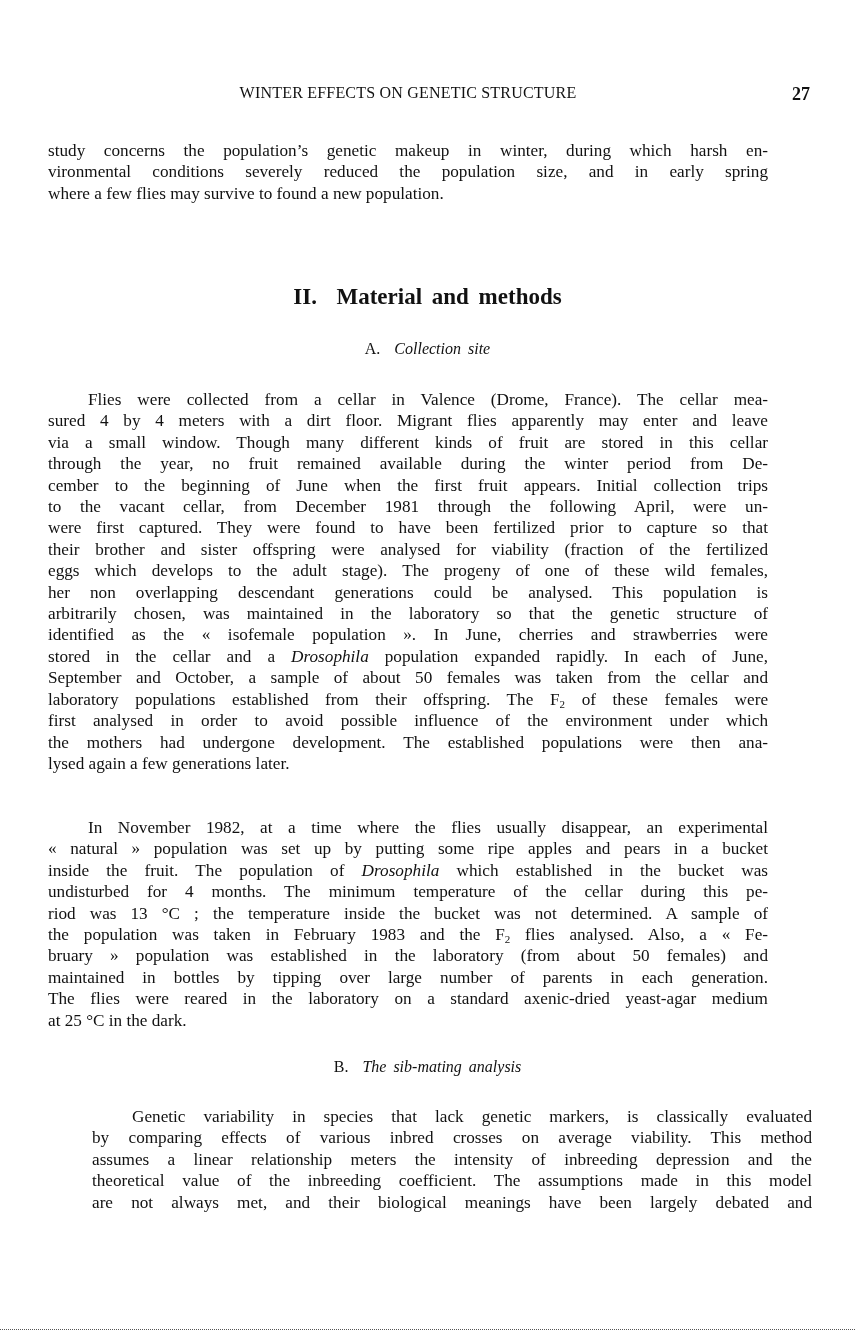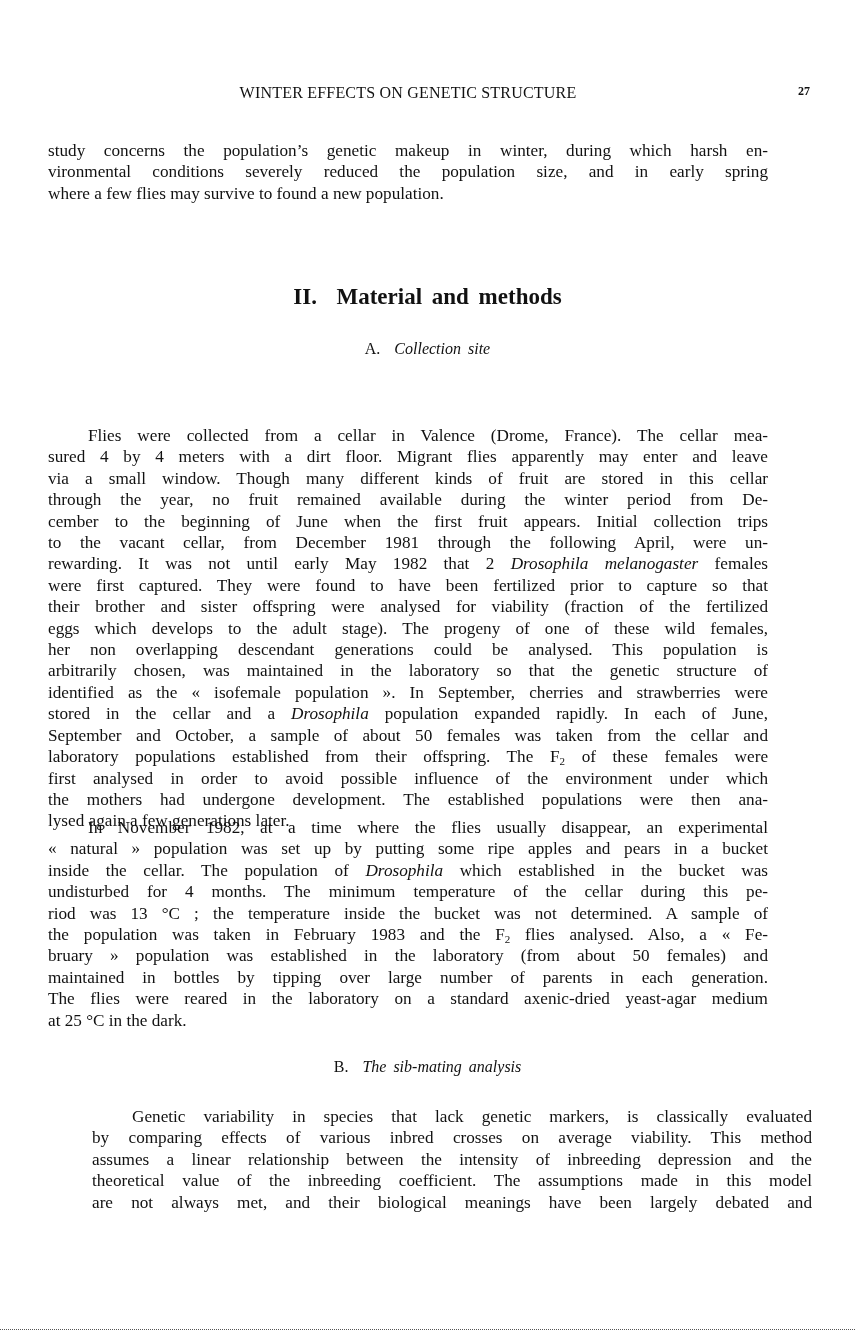--- a/index.html
+++ b/index.html
@@ -1,21 +1,21 @@
 <!DOCTYPE html>
 <html><head>
 <meta charset="utf-8">
 <style>
   html, body { margin: 0; padding: 0; background: #ffffff; }
   body { width: 855px; height: 1333px; position: relative; overflow: hidden;
          font-family: "Liberation Serif", "DejaVu Serif", serif; color: #111; }
   .page { position: absolute; left: 0; top: 0; width: 855px; height: 1190px; }
   .running-head { position: absolute; top: 84px; left: 48px; width: 720px; height: 22px; }
   .running-title { position: absolute; left: 0; right: 0; text-align: center; font-size: 16px; letter-spacing: 0.2px; top: 0; }
-  .page-number { position: absolute; right: -42px; top: 0; font-size: 12px; font-weight: bold; }
+  .page-number { position: absolute; right: -42px; top: 0; font-size: 18px; font-weight: bold; }
   .block { position: absolute; left: 48px; width: 720px; font-size: 17.2px; line-height: 21.4px; text-align: justify; }
   .line { display: block; text-align: justify; text-align-last: justify; white-space: nowrap; }
   .line.last { text-align-last: left; }
   .indent { padding-left: 40px; }
   .heading-bold { position: absolute; left: 0; width: 855px; text-align: center; font-weight: bold; font-size: 23px; top: 284px; word-spacing: 4px; }
   .subhead { position: absolute; left: 0; width: 855px; text-align: center; font-size: 16px; word-spacing: 3px; }
   .subhead i { font-style: italic; }
   .bottom-rule { position: absolute; left: 0; right: 0; top: 1329px; border-top: 1px dotted #555; }
   i { font-style: italic; }
   sub { font-size: 11px; vertical-align: -3px; line-height: 0; }
@@ -37,61 +37,60 @@
   </div>
 
   <div class="heading-bold">
     <span>II.</span>&nbsp;&nbsp;<span>Material and methods</span>
   </div>
 
   <div class="subhead" style="top:340px;">
     <span>A.</span>&nbsp;&nbsp;<i>Collection site</i>
   </div>
 
-  <div class="block" id="para-a1" style="top:389px;margin-top:36px;">
+  <div class="block" id="para-a1" style="top:389px;">
       <span class="line indent"><span>Flies were collected from a cellar in Valence (Drome, France). The cellar mea-</span></span>
       <span class="line"><span>sured 4 by 4 meters with a dirt floor. Migrant flies apparently may enter and leave</span></span>
       <span class="line"><span>via a small window. Though many different kinds of fruit are stored in this cellar</span></span>
       <span class="line"><span>through the year, no fruit remained available during the winter period from De-</span></span>
       <span class="line"><span>cember to the beginning of June when the first fruit appears. Initial collection trips</span></span>
       <span class="line"><span>to the vacant cellar, from December 1981 through the following April, were un-</span></span>
-      <span class="line"><span>rewarding. It was not until early May 1982 that 2 </span><i>Drosophila melanogaster</i><span> females</span></span>
       <span class="line"><span>were first captured. They were found to have been fertilized prior to capture so that</span></span>
       <span class="line"><span>their brother and sister offspring were analysed for viability (fraction of the fertilized</span></span>
       <span class="line"><span>eggs which develops to the adult stage). The progeny of one of these wild females,</span></span>
       <span class="line"><span>her non overlapping descendant generations could be analysed. This population is</span></span>
       <span class="line"><span>arbitrarily chosen, was maintained in the laboratory so that the genetic structure of</span></span>
-      <span class="line"><span>identified as the « isofemale population ». In September, cherries and strawberries were</span></span>
+      <span class="line"><span>identified as the « isofemale population ». In June, cherries and strawberries were</span></span>
       <span class="line"><span>stored in the cellar and a </span><i>Drosophila</i><span> population expanded rapidly. In each of June,</span></span>
       <span class="line"><span>September and October, a sample of about 50 females was taken from the cellar and</span></span>
       <span class="line"><span>laboratory populations established from their offspring. The F</span><sub>2</sub><span> of these females were</span></span>
       <span class="line"><span>first analysed in order to avoid possible influence of the environment under which</span></span>
       <span class="line"><span>the mothers had undergone development. The established populations were then ana-</span></span>
       <span class="line last"><span>lysed again a few generations later.</span></span>
     </div>
 
   <div class="block" id="para-a2" style="top:817px;">
       <span class="line indent"><span>In November 1982, at a time where the flies usually disappear, an experimental</span></span>
       <span class="line"><span>« natural » population was set up by putting some ripe apples and pears in a bucket</span></span>
-      <span class="line"><span>inside the cellar. The population of </span><i>Drosophila</i><span> which established in the bucket was</span></span>
+      <span class="line"><span>inside the fruit. The population of </span><i>Drosophila</i><span> which established in the bucket was</span></span>
       <span class="line"><span>undisturbed for 4 months. The minimum temperature of the cellar during this pe-</span></span>
       <span class="line"><span>riod was 13 °C ; the temperature inside the bucket was not determined. A sample of</span></span>
       <span class="line"><span>the population was taken in February 1983 and the F</span><sub>2</sub><span> flies analysed. Also, a « Fe-</span></span>
       <span class="line"><span>bruary » population was established in the laboratory (from about 50 females) and</span></span>
       <span class="line"><span>maintained in bottles by tipping over large number of parents in each generation.</span></span>
       <span class="line"><span>The flies were reared in the laboratory on a standard axenic-dried yeast-agar medium</span></span>
       <span class="line last"><span>at 25 °C in the dark.</span></span>
     </div>
 
   <div class="subhead" style="top:1058px;">
     <span>B.</span>&nbsp;&nbsp;<i>The sib-mating analysis</i>
   </div>
 
   <div class="block" id="para-b1" style="top:1106px;margin-left:44px;">
       <span class="line indent"><span>Genetic variability in species that lack genetic markers, is classically evaluated</span></span>
       <span class="line"><span>by comparing effects of various inbred crosses on average viability. This method</span></span>
-      <span class="line"><span>assumes a linear relationship between the intensity of inbreeding depression and the</span></span>
+      <span class="line"><span>assumes a linear relationship meters the intensity of inbreeding depression and the</span></span>
       <span class="line"><span>theoretical value of the inbreeding coefficient. The assumptions made in this model</span></span>
       <span class="line"><span>are not always met, and their biological meanings have been largely debated and</span></span>
     </div>
 
   <div class="bottom-rule"></div>
 </div>
 
 </body></html>

